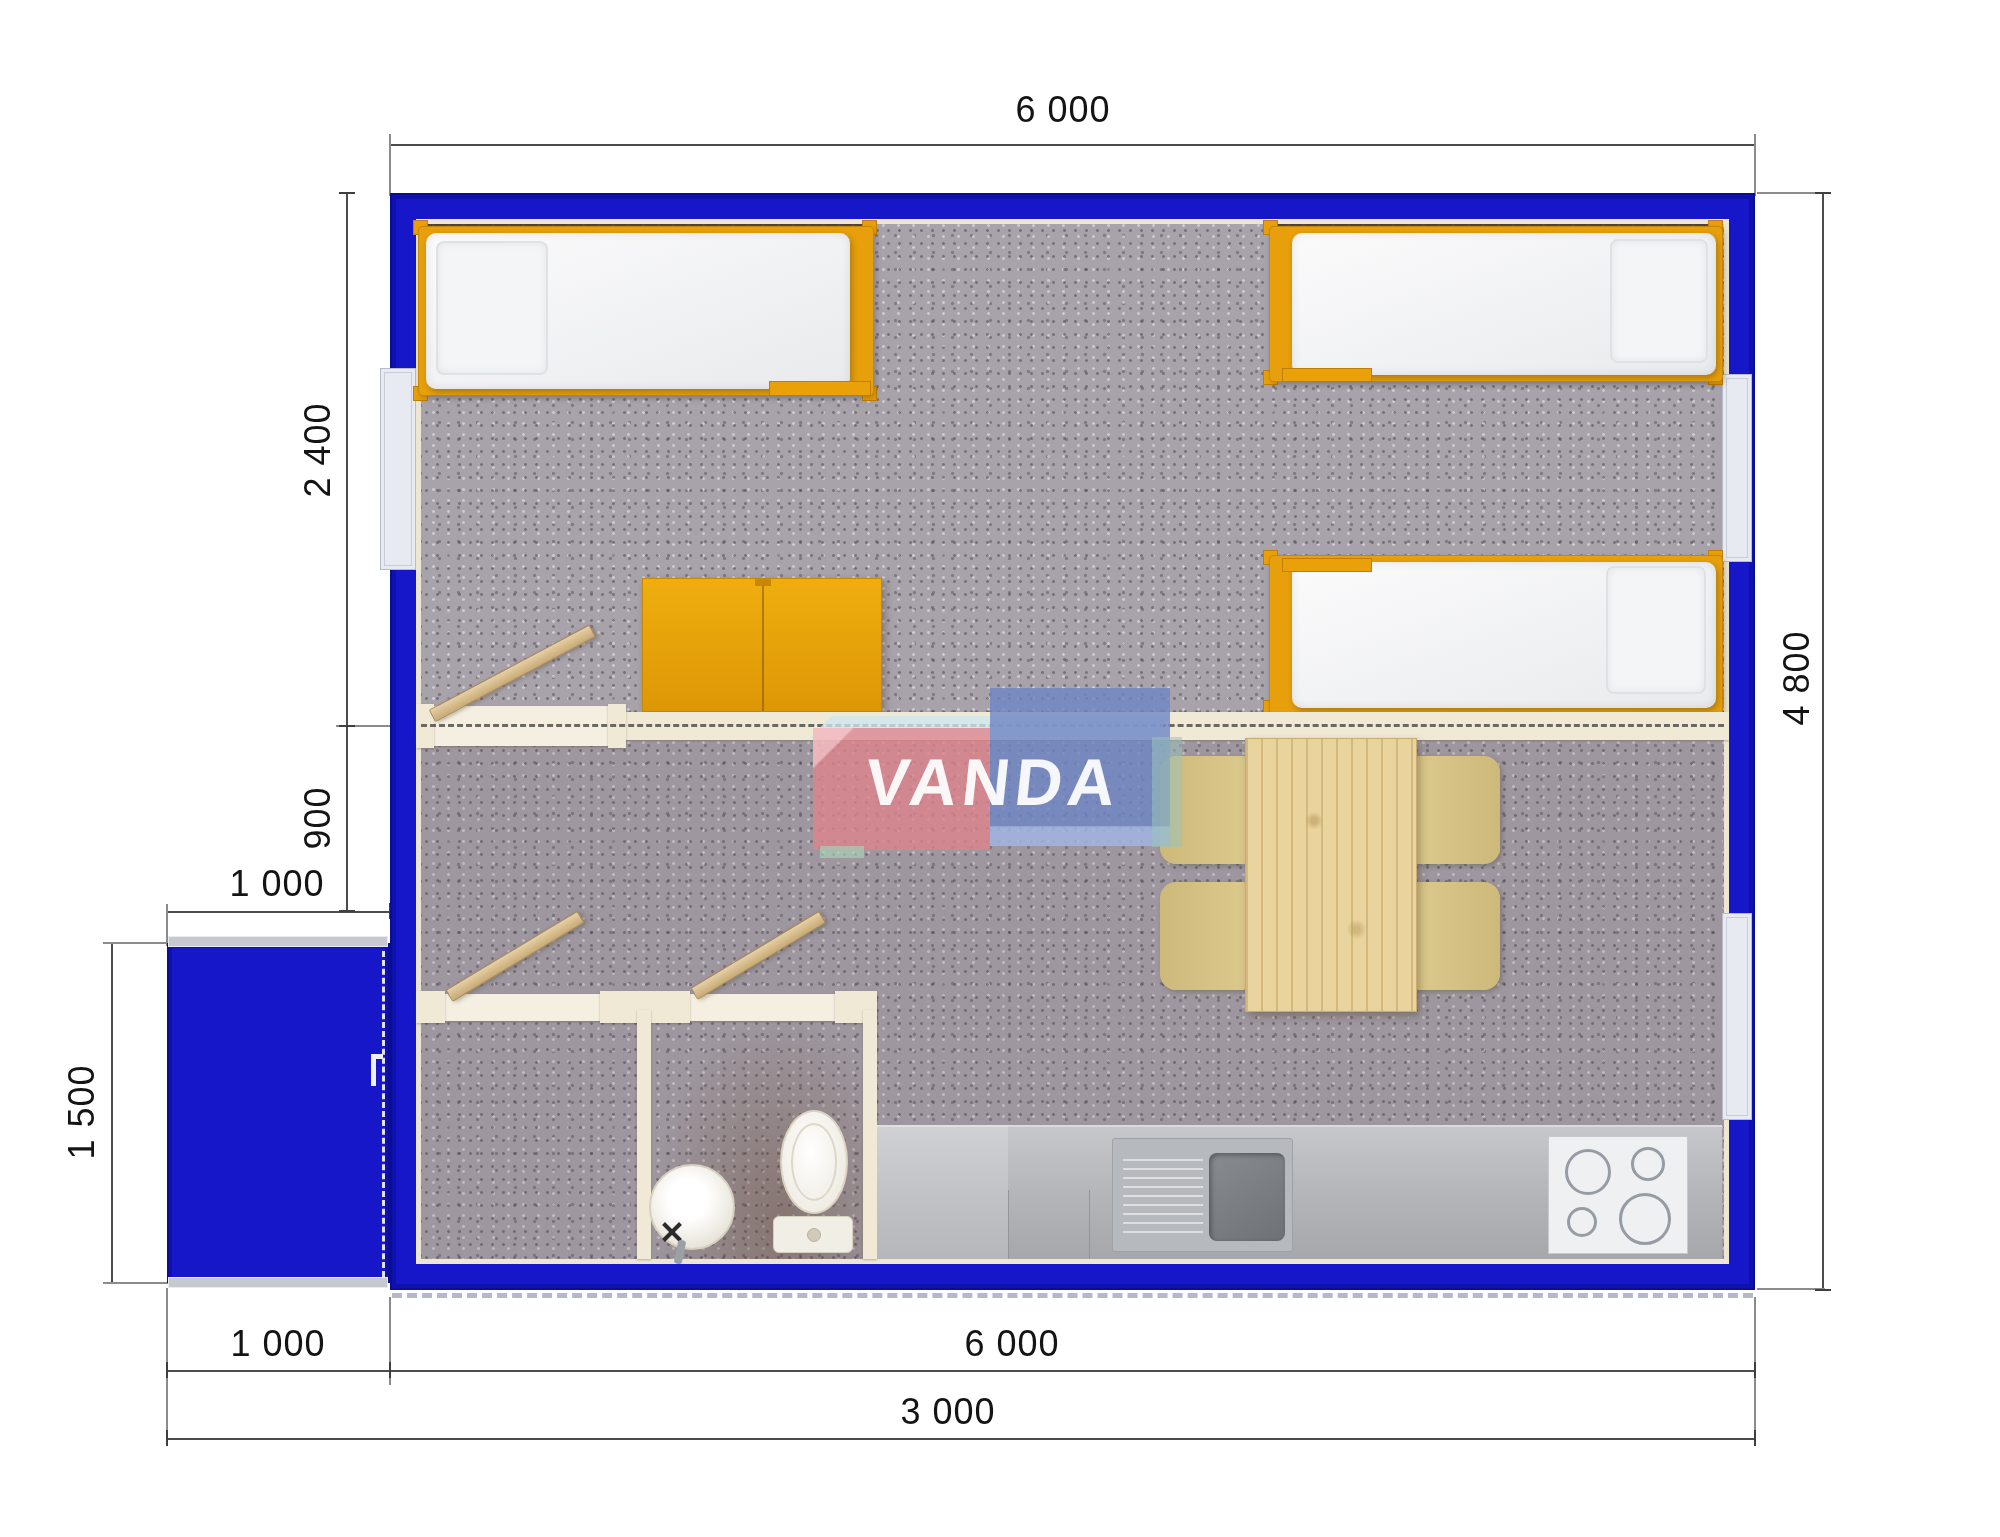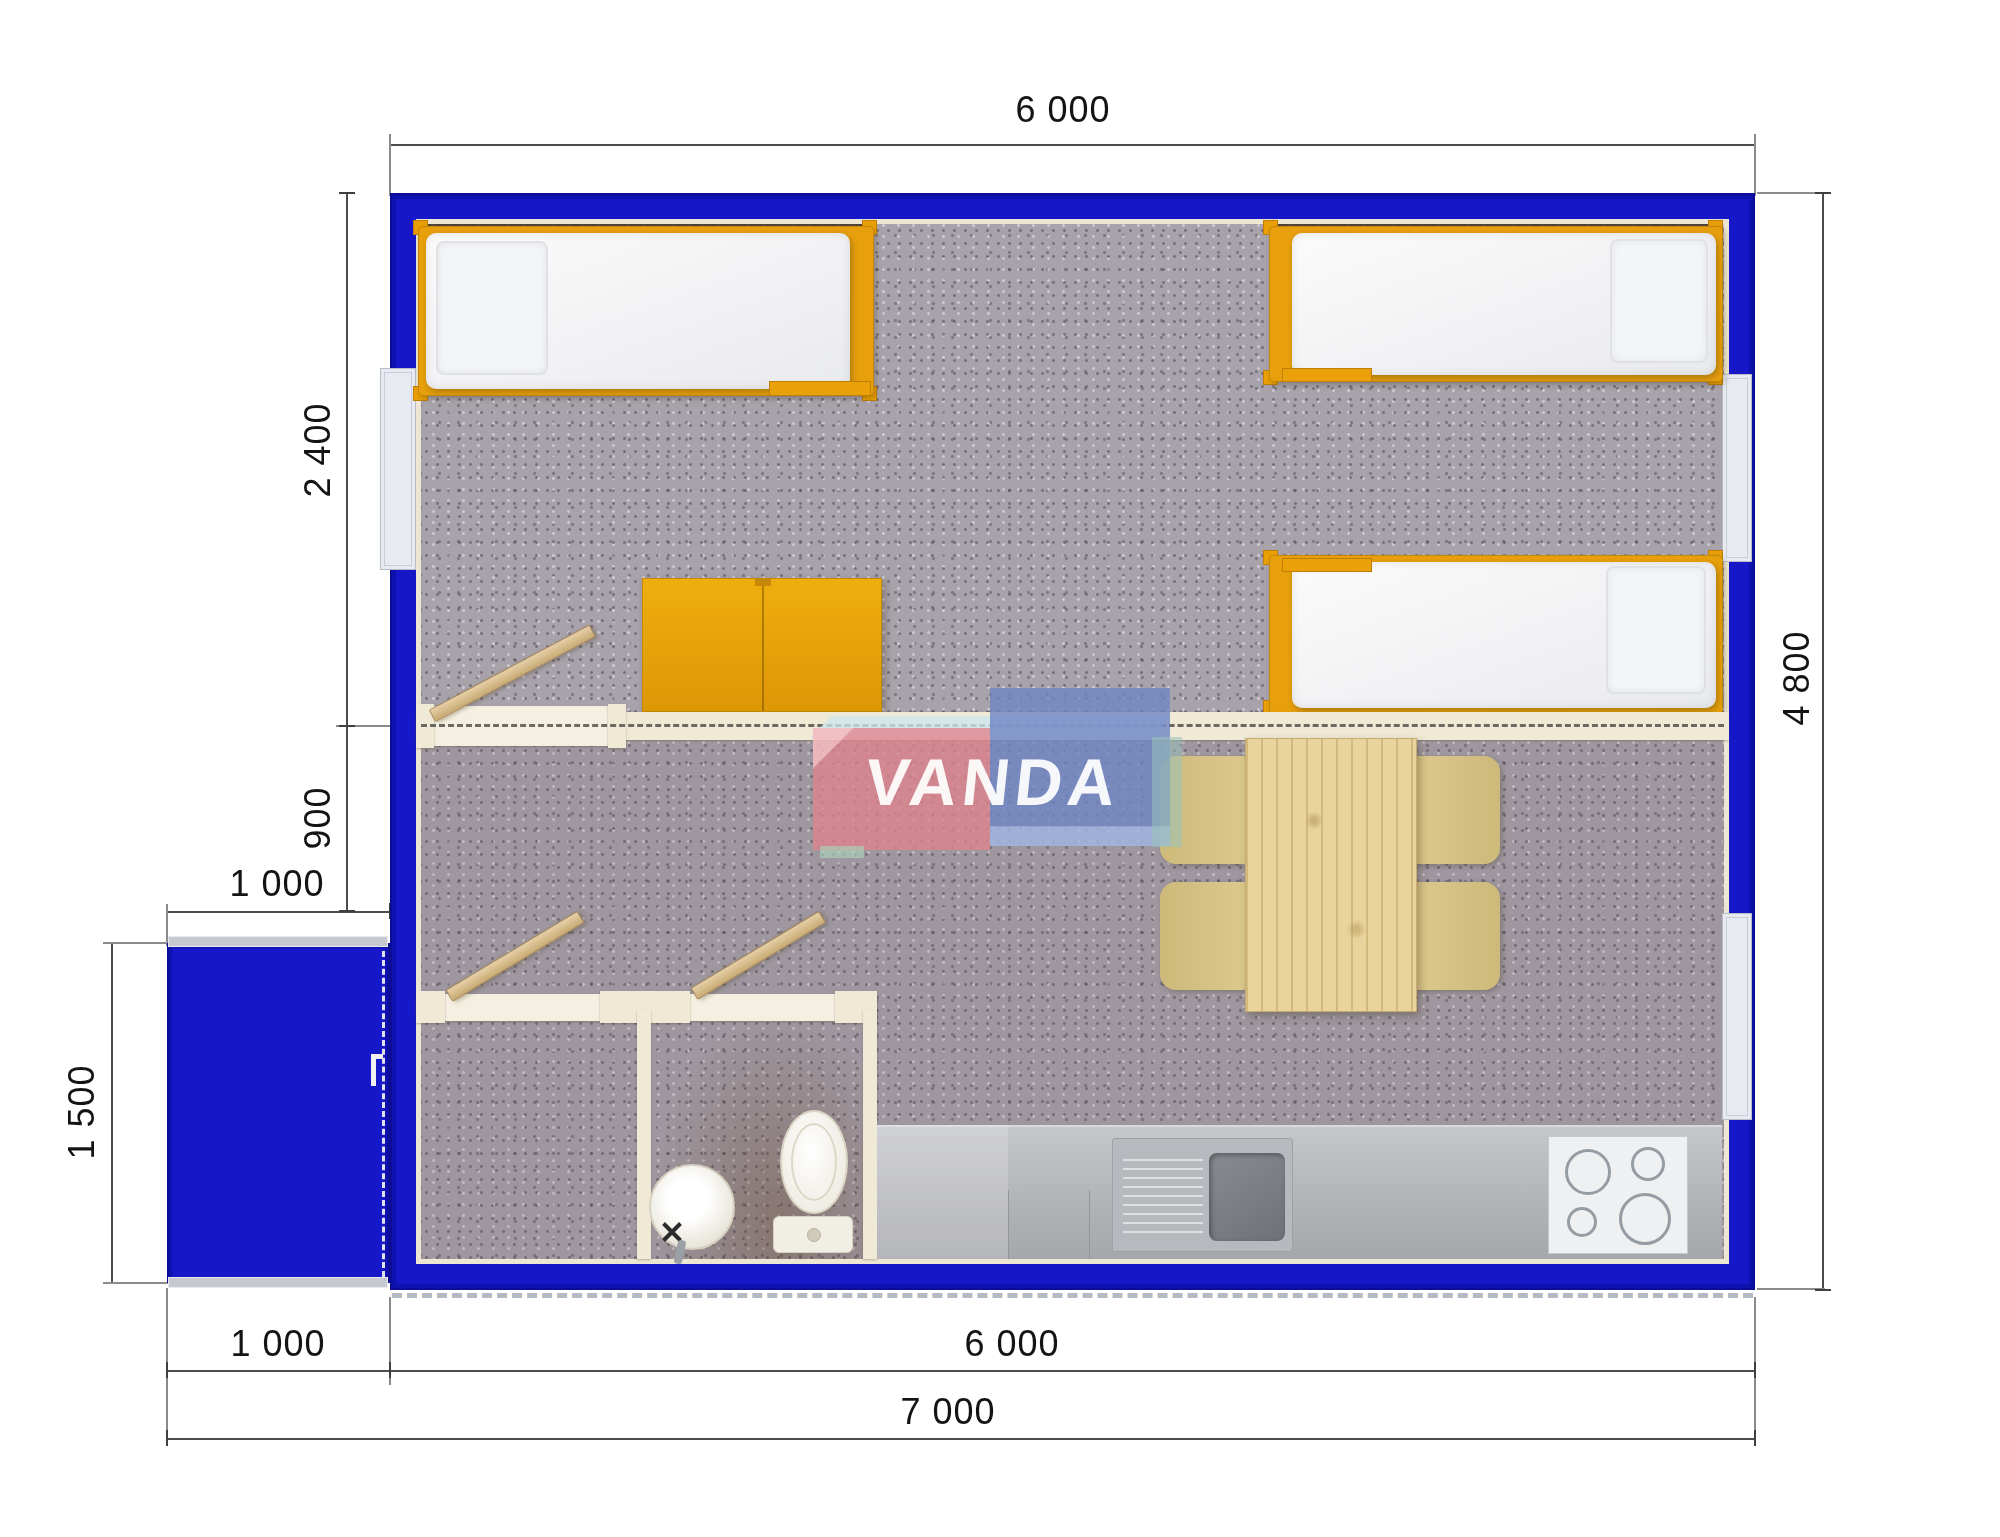--- a/index.html
+++ b/index.html
@@ -130,21 +130,21 @@
   <div class="tick" style="left:1754px;top:1430px;width:2px;height:16px;"></div>
 
   <div class="dimlabel" style="left:1063px;top:110px;">6 000</div>
   <div class="dimlabel v" style="left:318px;top:450px;">2 400</div>
   <div class="dimlabel v" style="left:318px;top:818px;">900</div>
   <div class="dimlabel" style="left:277px;top:884px;">1 000</div>
   <div class="dimlabel v" style="left:82px;top:1112px;">1 500</div>
   <div class="dimlabel v" style="left:1797px;top:678px;">4 800</div>
   <div class="dimlabel" style="left:278px;top:1344px;">1 000</div>
   <div class="dimlabel" style="left:1012px;top:1344px;">6 000</div>
-  <div class="dimlabel" style="left:948px;top:1412px;">7 000</div>
+  <div class="dimlabel" style="left:948px;top:1412px;">3 000</div>
 
   <div class="porch" style="left:167px;top:943px;width:223px;height:340px;"></div>
   <div class="porchstrip" style="left:168px;top:936px;width:220px;height:11px;"></div>
   <div class="porchstrip" style="left:168px;top:1277px;width:220px;height:11px;"></div>
   <div class="pdash" style="left:382px;top:951px;height:326px;"></div>
   <div class="abs" style="left:371px;top:1054px;width:12px;height:5px;background:#f0f0f0;"></div>
   <div class="abs" style="left:371px;top:1054px;width:5px;height:32px;background:#f0f0f0;"></div>
 
   <div class="bwall" style="left:390px;top:193px;width:1365px;height:1097px;"></div>
   <div class="floor" style="left:416px;top:219px;width:1313px;height:1045px;"></div>

